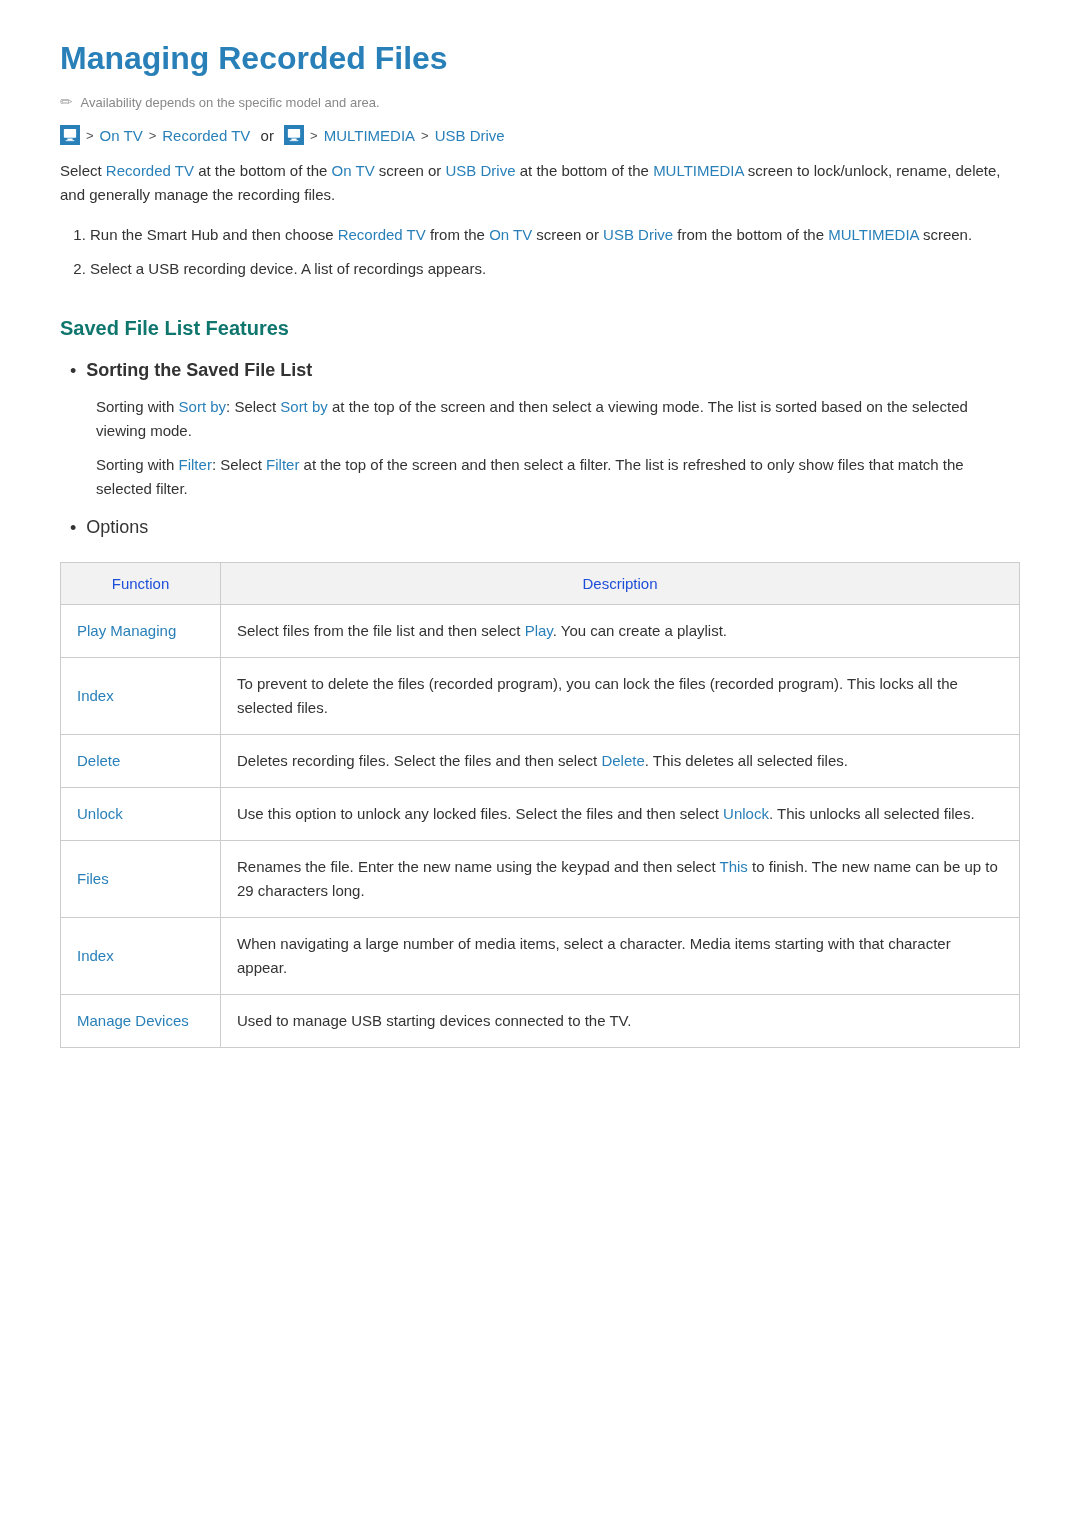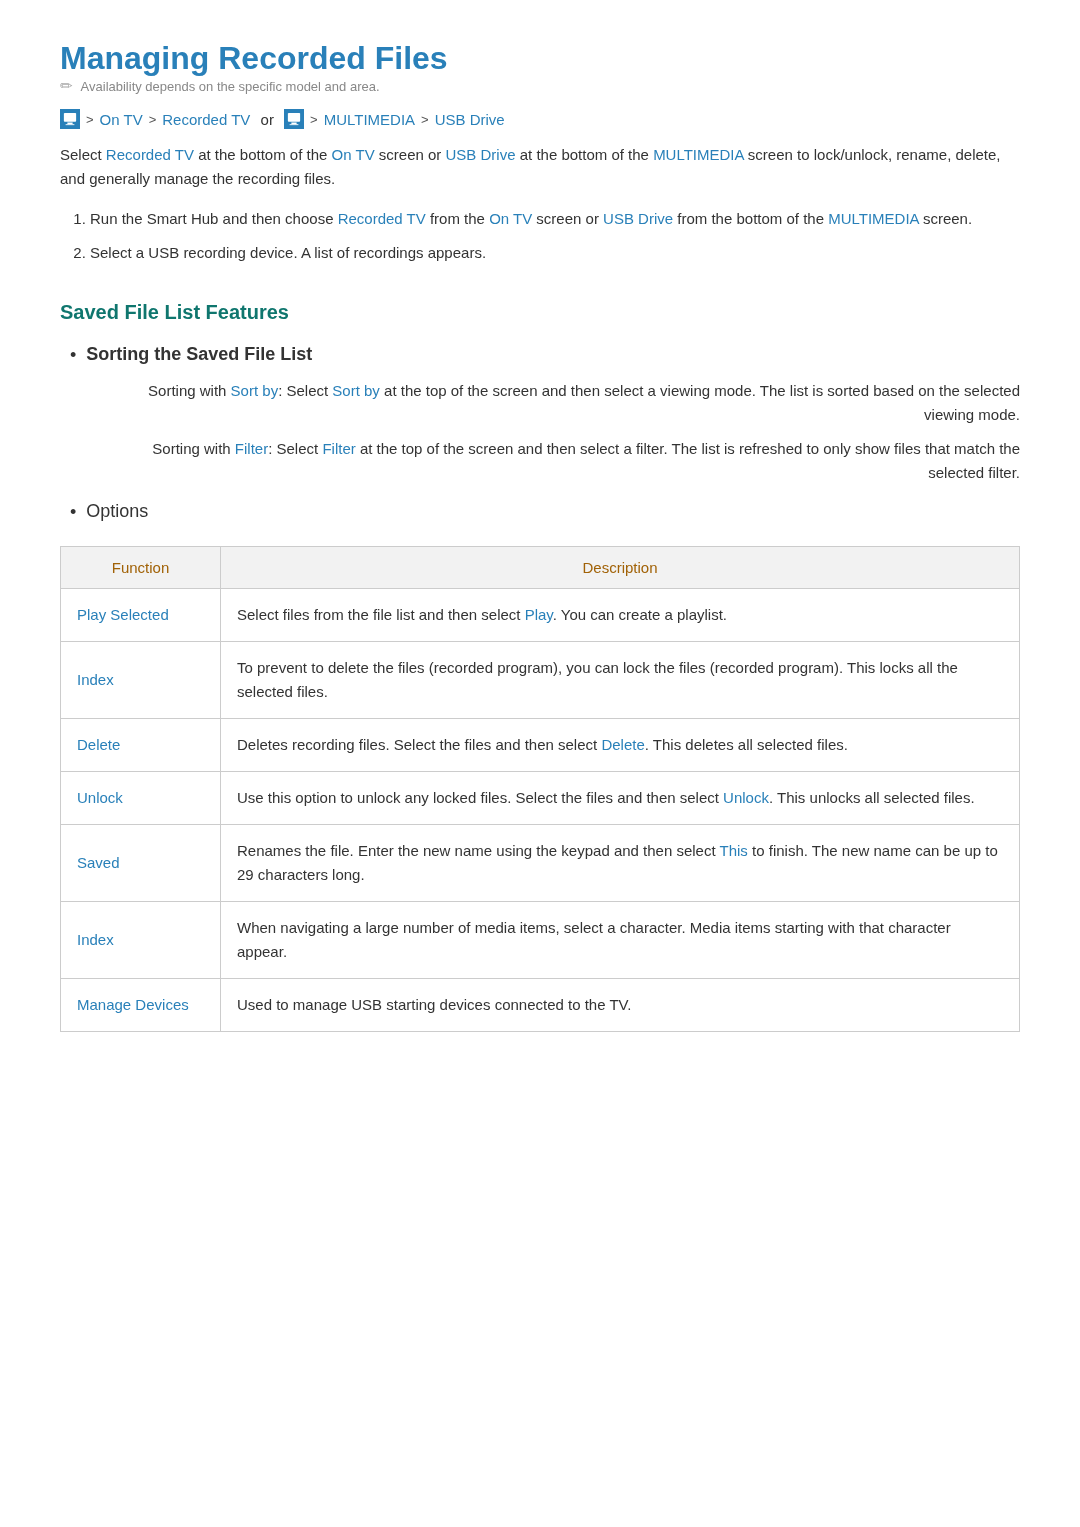--- a/index.html
+++ b/index.html
@@ -13,20 +13,21 @@
       color: #333;
       background: #fff;
       padding: 40px 60px;
       max-width: 1080px;
       min-height: 1527px;
     }
     h1 {
       font-size: 32px;
       font-weight: bold;
       color: #2980b9;
+      margin-bottom: 16px;
     }
     .note {
       display: flex;
       align-items: center;
       gap: 8px;
       color: #888;
       font-size: 13px;
       margin-bottom: 14px;
     }
     .note-icon {
@@ -101,34 +102,33 @@
     .bullet-title {
       font-weight: bold;
       font-size: 18px;
       margin-bottom: 8px;
     }
     .bullet-content {
       margin-left: 26px;
       font-size: 15px;
       line-height: 1.6;
       margin-bottom: 10px;
-      text-align: right;
     }
     table {
       width: 100%;
       border-collapse: collapse;
       margin-top: 16px;
       font-size: 15px;
     }
     th {
       background: #f2f2f2;
       border: 1px solid #ccc;
       padding: 12px 33px;
       font-weight: normal;
-      color: #a16207;
+      color: #1d4ed8;
       text-align: center;
     }
     td {
       border: 1px solid #ccc;
       padding: 14px 16px;
       vertical-align: top;
       line-height: 1.6;
     }
     td:first-child {
       color: #2980b9;
@@ -211,37 +211,37 @@
 
 <table>
   <thead>
     <tr>
       <th>Function</th>
       <th>Description</th>
     </tr>
   </thead>
   <tbody>
     <tr>
-      <td>Play Selected</td>
+      <td>Play Managing</td>
       <td>Select files from the file list and then select <span class="link">Play</span>. You can create a playlist.</td>
     </tr>
     <tr>
       <td>Index</td>
       <td>To prevent to delete the files (recorded program), you can lock the files (recorded program). This locks all the selected files.</td>
     </tr>
     <tr>
       <td>Delete</td>
       <td>Deletes recording files. Select the files and then select <span class="link">Delete</span>. This deletes all selected files.</td>
     </tr>
     <tr>
       <td>Unlock</td>
       <td>Use this option to unlock any locked files. Select the files and then select <span class="link">Unlock</span>. This unlocks all selected files.</td>
     </tr>
     <tr>
-      <td>Saved</td>
+      <td>Files</td>
       <td>Renames the file. Enter the new name using the keypad and then select <span class="link">This</span> to finish. The new name can be up to 29 characters long.</td>
     </tr>
     <tr>
       <td>Index</td>
       <td>When navigating a large number of media items, select a character. Media items starting with that character appear.</td>
     </tr>
     <tr>
       <td>Manage Devices</td>
       <td>Used to manage USB starting devices connected to the TV.</td>
     </tr>

